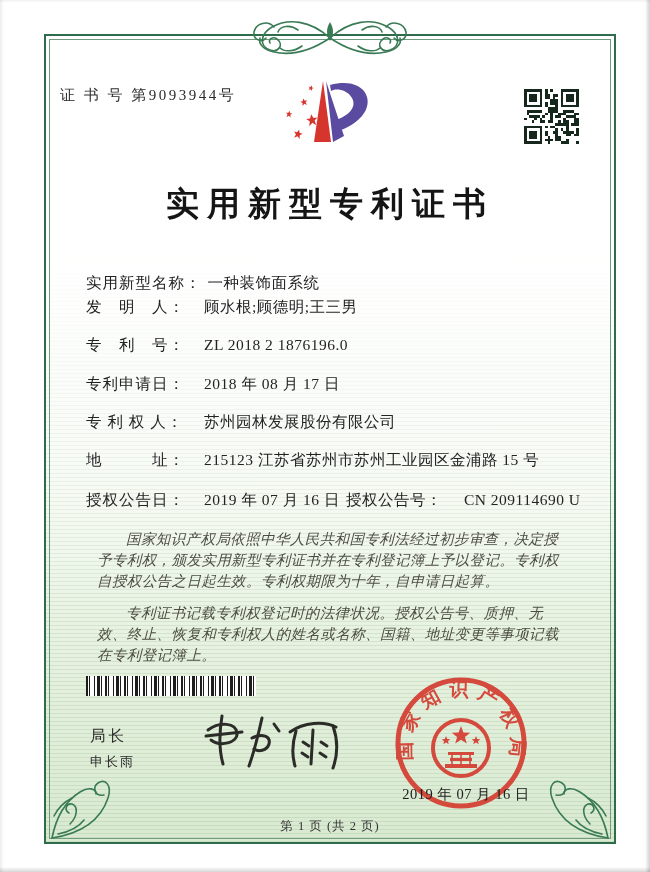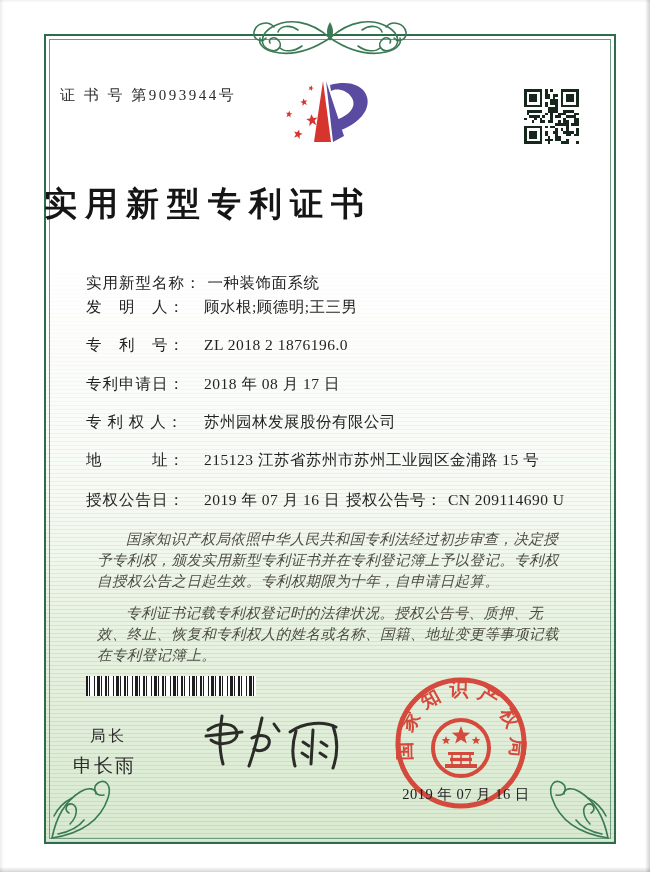--- a/index.html
+++ b/index.html
@@ -34,21 +34,21 @@
 
   .content{position:absolute;left:0;top:0;width:650px;height:872px;z-index:10;}
 
   .cert-no{position:absolute;left:60px;top:86px;font-size:15px;letter-spacing:2.5px;color:#2b2b2b;}
 
   .logo{position:absolute;left:274px;top:74px;width:102px;height:90px;}
   .qr{position:absolute;left:524px;top:87px;width:55px;height:59px;}
   .qr svg{width:100%;height:100%;}
 
   .title{
-    position:absolute;left:44px;top:182px;width:572px;
+    position:absolute;left:44px;top:182px;width:572px;text-align:center;
     font-size:33px;font-weight:600;letter-spacing:8px;color:#151515;
   }
 
   .rows{position:absolute;left:86px;top:255px;width:500px;font-size:15.5px;color:#232323;}
   .row{position:absolute;left:0;white-space:nowrap;}
   .row .lbl{display:inline-block;min-width:112px;letter-spacing:1px;}
   .row .val{margin-left:6px;letter-spacing:0.5px;}
   .row.r0{top:18px;}
   .row.r1{top:42px;}
   .row.r2{top:80px;}
@@ -69,21 +69,21 @@
     position:absolute;left:86px;top:676px;width:170px;height:20px;
     background:repeating-linear-gradient(90deg,
       #1d1d1d 0 2px,#fdfdfd 2px 3px,
       #1d1d1d 3px 4px,#fdfdfd 4px 8px,
       #1d1d1d 8px 9px,#fdfdfd 9px 11px,
       #1d1d1d 11px 14px,#fdfdfd 14px 15px,
       #1d1d1d 15px 16px,#fdfdfd 16px 19px);
   }
 
   .sig-title{position:absolute;left:90px;top:726px;font-size:15.5px;letter-spacing:3px;color:#2a2a2a;font-family:"Liberation Sans","DejaVu Sans",sans-serif;}
-  .sig-name{position:absolute;left:73px;top:753px;font-size:19px;letter-spacing:2px;color:#2a2a2a;font-family:"Liberation Sans","DejaVu Sans",sans-serif;}
+  .sig-name{position:absolute;left:90px;top:753px;font-size:13px;letter-spacing:2px;color:#2a2a2a;font-family:"Liberation Sans","DejaVu Sans",sans-serif;}
   .sig-hand{position:absolute;left:192px;top:700px;width:160px;height:80px;}
 
   .seal{position:absolute;left:390px;top:670px;width:142px;height:146px;}
   .seal-date{
     position:absolute;left:396px;top:785px;width:140px;text-align:center;
     font-size:14.5px;color:#1c1c1c;letter-spacing:0.5px;z-index:12;
   }
   .footer{
     position:absolute;left:44px;top:818px;width:572px;text-align:center;
     font-size:12.5px;color:#333;letter-spacing:1px;
@@ -317,21 +317,21 @@
     <div class="row r3">
       <span class="lbl">专利申请日：</span><span class="val">2018 年 08 月 17 日</span>
     </div>
     <div class="row r4">
       <span class="lbl">专 利 权 人：</span><span class="val">苏州园林发展股份有限公司</span>
     </div>
     <div class="row r5">
       <span class="lbl">地　　　址：</span><span class="val">215123 江苏省苏州市苏州工业园区金浦路 15 号</span>
     </div>
     <div class="row r6">
-      <span class="lbl">授权公告日：</span><span class="val">2019 年 07 月 16 日</span><span class="val grant-no"><span>授权公告号：</span><span style="margin-left:6px">CN 209114690 U</span></span>
+      <span class="lbl">授权公告日：</span><span class="val">2019 年 07 月 16 日</span><span class="val grant-no"><span>授权公告号：</span><span style="margin-left:22px">CN 209114690 U</span></span>
     </div>
   </div>
 
   <div class="paras">
     <p>国家知识产权局依照中华人民共和国专利法经过初步审查，决定授予专利权，颁发实用新型专利证书并在专利登记簿上予以登记。专利权自授权公告之日起生效。专利权期限为十年，自申请日起算。</p>
     <p>专利证书记载专利权登记时的法律状况。授权公告号、质押、无效、终止、恢复和专利权人的姓名或名称、国籍、地址变更等事项记载在专利登记簿上。</p>
   </div>
 
   <div class="barcode"></div>
 
@@ -373,18 +373,19 @@
           <rect x="58" y="82" width="26" height="3" stroke="none"></rect>
           <rect x="60" y="88" width="22" height="3" stroke="none"></rect>
           <rect x="55" y="94" width="32" height="4" stroke="none"></rect>
           <path d="M62 82 v16 M71 82 v16 M80 82 v16" stroke-width="1.6" fill="none"></path>
         </g>
       </g>
     </svg>
   </div>
   <div class="seal-date">2019 年 07 月 16 日</div>
 
+  <div class="footer">第 1 页 (共 2 页)</div>
 </div>
 
 <div class="scan-edge right"></div>
 <div class="scan-edge bottom"></div>
 <div class="scan-edge left"></div>
 <div class="scan-edge top"></div>
 
 </body></html>

